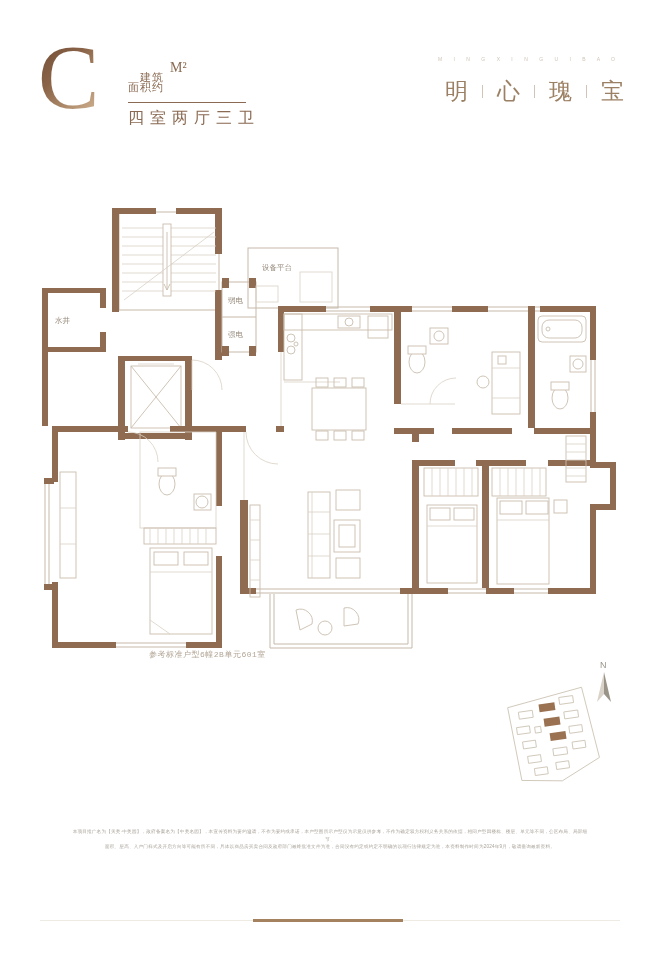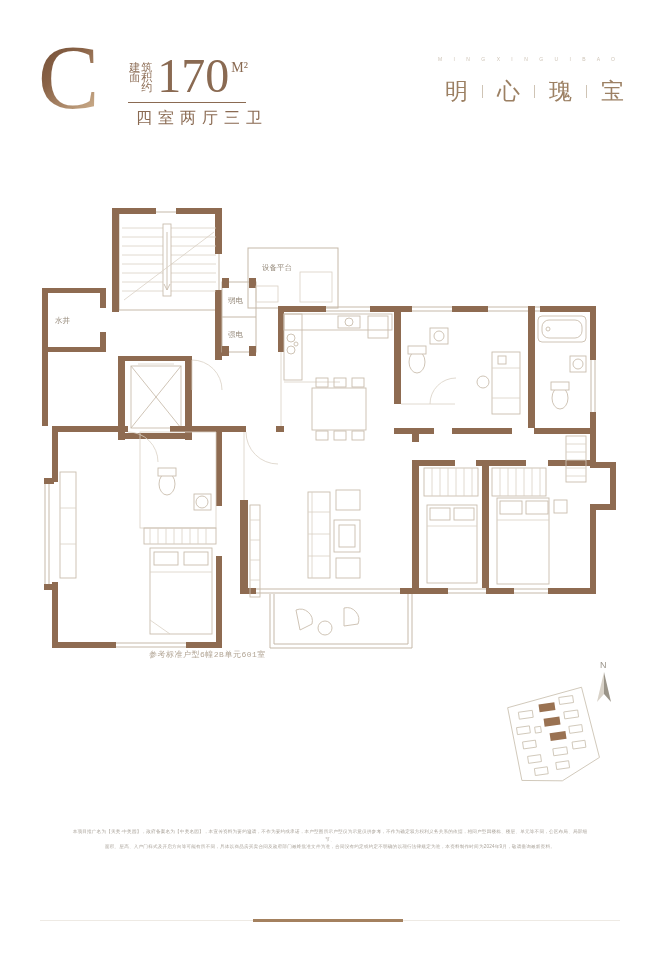--- a/index.html
+++ b/index.html
@@ -10,21 +10,21 @@
   
   #c-letter{left:38px;top:34px;width:86px;height:86px;
     font-family:"Liberation Serif",serif;font-size:92px;line-height:86px;font-weight:400;
     background:linear-gradient(135deg,#6d4a33 0%,#8a6347 35%,#c8a987 75%,#e4cdb2 100%);
     -webkit-background-clip:text;background-clip:text;color:transparent;}
   #area-block{left:128px;top:52px;width:120px;height:46px;display:flex;align-items:flex-end;}
   #area-label{font-size:11px;line-height:10px;color:#8a6a52;margin-right:4px;margin-bottom:6px;letter-spacing:1px;text-align:right;}
   #area-value{font-family:"Liberation Serif",serif;font-size:48px;line-height:44px;color:#8a6a52;}
   #area-unit{font-family:"Liberation Serif",serif;font-size:14px;color:#8a6a52;margin-left:2px;margin-bottom:22px;}
   #area-rule{left:128px;top:102px;width:118px;height:0;border-top:1px solid #8a6a52;}
-  #layout-text{left:136px;top:108px;font-size:16px;letter-spacing:6px;color:#8a6a52;font-family:"Liberation Serif",serif;}
+  #layout-text{left:128px;top:108px;font-size:16px;letter-spacing:6px;color:#8a6a52;font-family:"Liberation Serif",serif;}
 
   #brand{right:36px;top:56px;width:200px;text-align:right;}
   #brand-tagline{font-size:5px;letter-spacing:5px;color:#cfc5b8;text-align:right;padding-right:4px;}
   #brand-row{display:flex;align-items:center;justify-content:flex-end;margin-top:14px;}
   .brand-char{font-family:"Liberation Serif",serif;font-size:23px;color:#9c8063;}
   .brand-div{width:1px;height:13px;background:#cfc4b5;margin:0 14px;}
 
   
   svg{position:absolute;left:0;top:0;}
   .w{fill:#8e6b51;}
@@ -49,21 +49,20 @@
 
 <div id="poster">
 
   <div id="c-letter" class="abs">C</div>
 
   <div id="area-block" class="abs">
     <div id="area-label">
       <div>建筑</div>
       <div>面积约</div>
     </div>
-    <div id="area-value">170</div>
     <div id="area-unit">M²</div>
   </div>
   <div id="area-rule" class="abs"></div>
   <div id="layout-text" class="abs">四室两厅三卫</div>
 
   <div id="brand" class="abs">
     <div id="brand-tagline">M I N G X I N G U I B A O</div>
     <div id="brand-row">
       <span class="brand-char">明</span>
       <span class="brand-div"></span>

